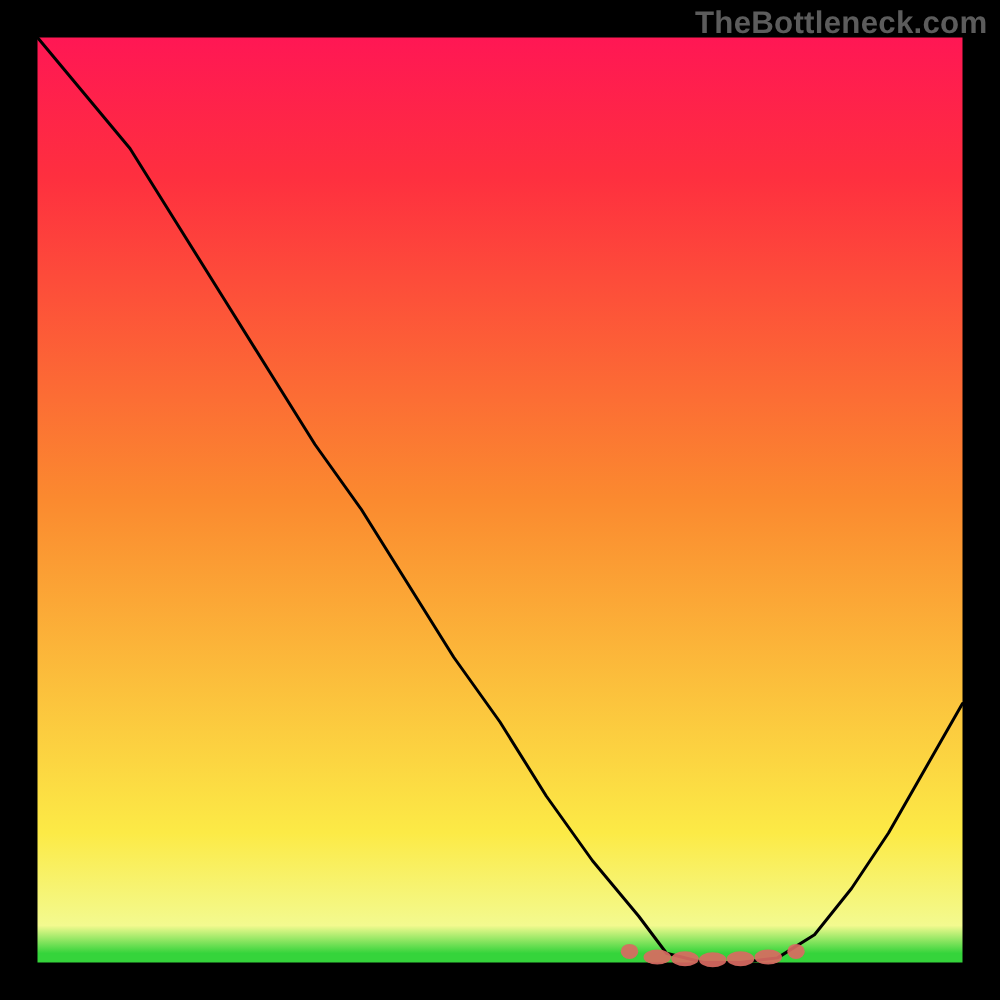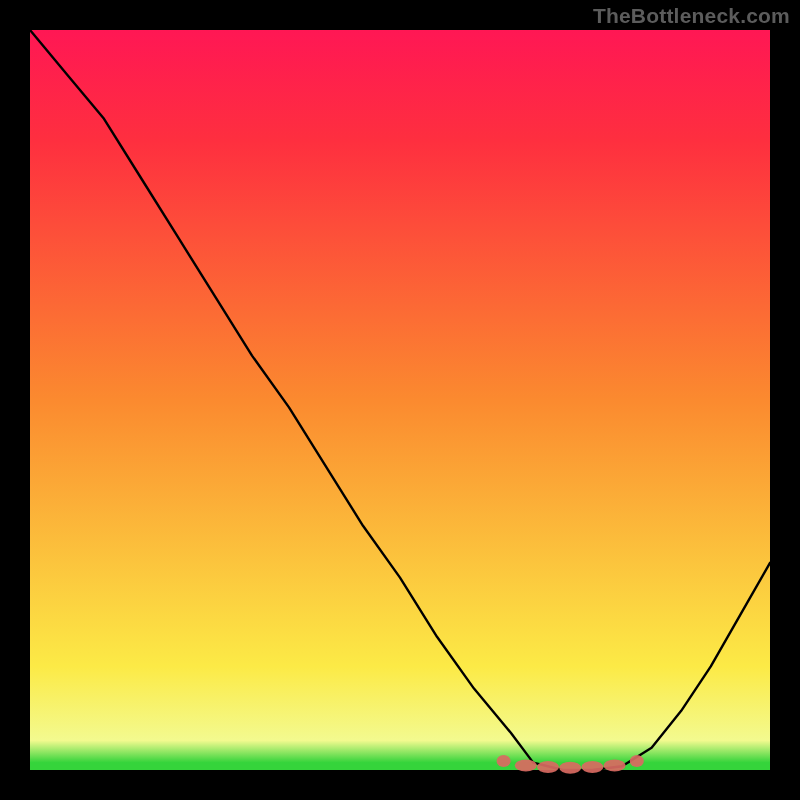--- a/index.html
+++ b/index.html
@@ -14,21 +14,21 @@
   .wrap {
     position: relative;
     width: 800px;
     height: 800px;
   }
   .watermark {
     position: absolute;
     top: 4px;
     right: 10px;
     color: #5c5c5c;
-    font-size: 21px;
+    font-size: 25px;
     font-weight: 600;
     letter-spacing: 0.2px;
     z-index: 50;
     user-select: none;
   }
   svg {
     position: absolute;
     top: 0;
     left: 0;
   }

